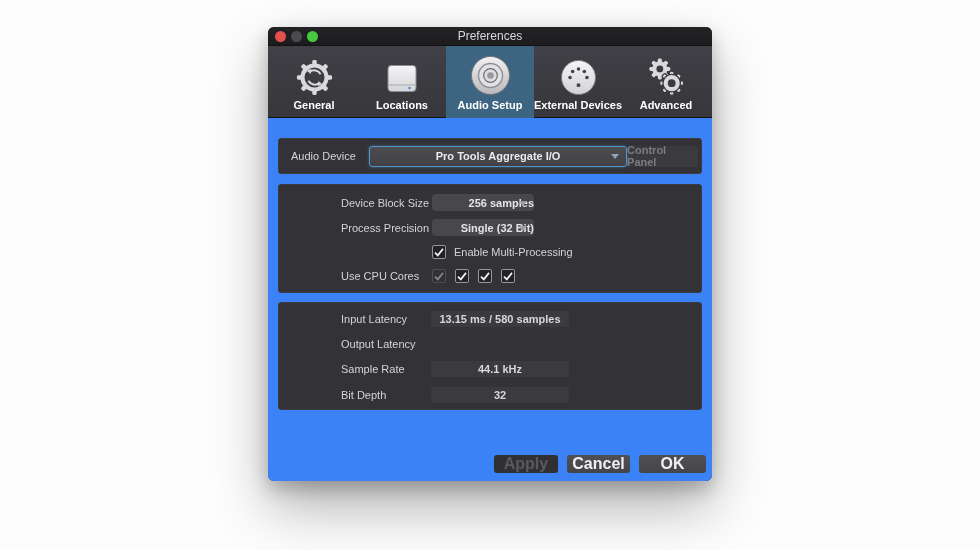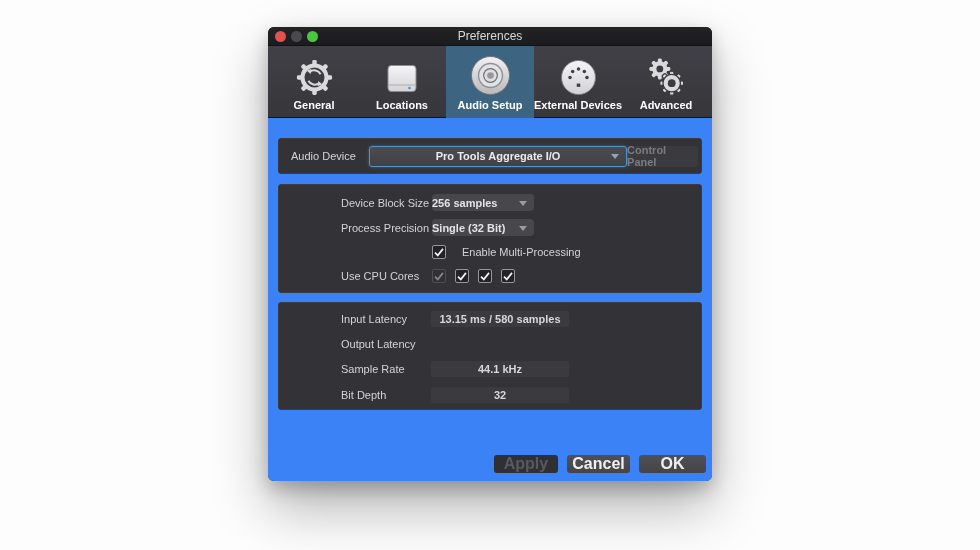--- a/index.html
+++ b/index.html
@@ -40,21 +40,21 @@
   .row { position:absolute; left:10px; right:0; display:flex; align-items:center; padding-left:52px; }
   .row .lbl { width:91px; flex:none; }
 
   
   .dd-lg { position:relative; width:258px; height:21px; margin-left:12px; flex:none;
            background:linear-gradient(#4c4c51,#404045); border:1px solid #4f97c9;
            border-radius:3px; box-shadow:0 0 3px rgba(80,150,205,.55);
            display:flex; align-items:center; justify-content:center; cursor:default; }
   .dd-lg .dd-text { color:#ebebed; font-size:11px; font-weight:bold; }
   .dd-sm { position:relative; width:102px; height:17px; background:#47474c; border-radius:4px;
-           display:flex; align-items:center; justify-content:flex-start; cursor:default; }
+           display:flex; align-items:center; justify-content:flex-end; cursor:default; }
   .dd-sm .dd-text { color:#e4e4e6; font-size:11px; font-weight:bold; }
   .arr { position:absolute; right:7px; top:50%; margin-top:-2px; width:0; height:0;
          border-left:4px solid transparent; border-right:4px solid transparent;
          border-top:5px solid #9b9ca2; }
   .dd-lg .arr { border-top-color:#8ea6b8; }
 
   .btn-cp { margin-left:auto; margin-right:3px; width:73px; height:21px; background:#3a3a3f;
             border-radius:3px; color:#7b7c81; font-size:11px; font-weight:bold;
             display:flex; align-items:center; justify-content:center; }
 
@@ -227,21 +227,21 @@
             <span class="arr"></span>
           </div>
         </div>
         <div class="row" style="top:34px; height:17px">
           <span class="lbl">Process Precision</span>
           <div class="dd-sm">
             <span class="dd-text">Single (32 Bit)</span>
             <span class="arr"></span>
           </div>
         </div>
-        <div class="row" style="top:59px; height:16px; padding-left:143px; gap:16px">
+        <div class="row" style="top:59px; height:16px; padding-left:143px; gap:8px">
           <span class="cb">
             <svg width="10" height="9" viewBox="0 0 10 9">
                 <polyline points="1,4.6 3.8,7.4 9,0.9" fill="none" stroke="#f2f2f4" stroke-width="1.7"></polyline>
               </svg>
           </span>
           <span class="lbl" style="width:auto">Enable Multi-Processing</span>
         </div>
         <div class="row" style="top:83px; height:16px">
           <span class="lbl">Use CPU Cores</span>
           <span class="cores">

